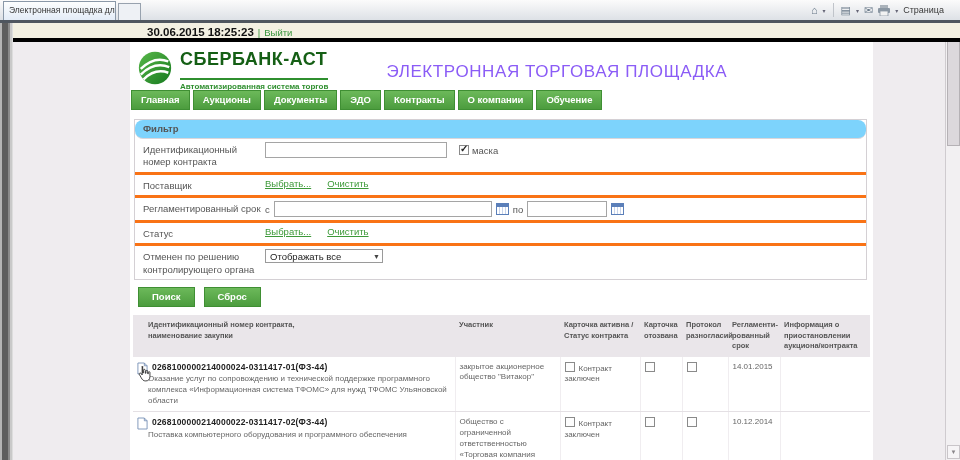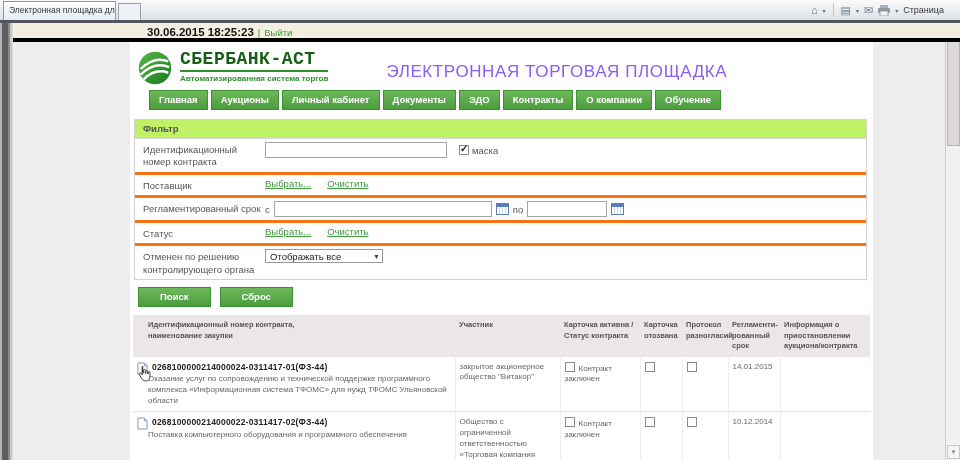--- a/index.html
+++ b/index.html
@@ -39,35 +39,35 @@
   .ib-sep  { margin:0 4px; font-size:9.5px; color:#37953c; }
   .ib-logout { font-size:9.5px; color:#37953c; text-decoration:none; }
 
   .content { position:absolute; left:117px; top:19px; width:743px; height:418px; background:#fff; }
 
   
   .logo-row { display:flex; align-items:flex-start; padding:7px 4px 2px 6px; height:48px; }
   .logo { display:flex; gap:6px; }
   .brand-txt { }
   .brand-name { font-size:18px; font-weight:bold; color:#155f15; letter-spacing:.5px;
-            border-bottom:2px solid #2f8f2f; padding-bottom:1px;font-family:Liberation Mono, monospace; }
+            border-bottom:2px solid #2f8f2f; padding-bottom:8px; }
   .brand-tag { font-size:8px; font-weight:bold; color:#2f8f2f; margin-top:2px; }
   .site-title { margin-left:58px; margin-top:13px; font-size:17px; color:#8b5cf6; letter-spacing:.6px; white-space:nowrap; }
 
   
-  .nav { display:flex; gap:3px; padding-left:19px; }
+  .nav { display:flex; gap:3px; padding-left:1px; }
   .nav-btn { background:linear-gradient(#6cb95a,#4c9c3e); border:1px solid #3f8f33; color:#fff;
             font-size:9.5px; font-weight:bold; padding:3px 9px 4px; cursor:pointer; white-space:nowrap; }
 
   .page-title { margin:18px 0 0 8px; font-size:15px; color:#767676; }
 
   
   .filter { margin:9px 6px 0 4px; border:1px solid #d4d0d4; font-size:9.5px; color:#555; }
-  .filter-hd { background:#bef264; padding:3px 8px 4px; font-weight:bold; color:#555;
-            border-bottom:1px solid #dad6da; }
+  .filter-hd { background:#7dd3fc; padding:3px 8px 4px; font-weight:bold; color:#555;
+            border-bottom:1px solid #dad6da;border-radius:8px; }
   .frow { display:flex; align-items:flex-start; padding:3px 8px; }
   .frow + .frow { border-top:3px solid #f97316; }
   .flabel { width:122px; flex:none; line-height:1.3; padding-top:2px; }
   .ffield { flex:1; display:flex; align-items:center; gap:4px; flex-wrap:nowrap; }
   input.txt { height:16px; border:1px solid #a5a5a5; font-size:10px; padding:0 3px;
             font-family:"Liberation Sans",sans-serif; }
   .in-id { width:182px; }
   .in-from { width:218px; } .in-to { width:80px; }
   .cb { display:inline-block; width:10px; height:10px; background:#fdfdfd; border:1px solid #8a8a8a;
             position:relative; vertical-align:-1px; cursor:pointer; flex:none; }
@@ -78,21 +78,21 @@
             linear-gradient(#5b7fb9 0 3px, rgba(0,0,0,0) 3px),
             repeating-linear-gradient(90deg,#ffffff 0 2px,#c9d5eb 2px 3px);
             cursor:pointer; flex:none; }
   .fake-select { width:118px; height:14px; border:1px solid #9a9a9a; background:#fff; display:flex;
             align-items:center; justify-content:space-between; padding:0 2px 0 4px; font-size:9.5px;
             color:#222; cursor:pointer; }
   .fs-arrow { font-size:7px; color:#444; }
 
   .btn-row { display:flex; gap:9px; margin:7px 0 0 8px; }
   .gbtn { background:linear-gradient(#6cb95a,#4c9c3e); border:1px solid #3f8f33; color:#fff;
-            font-size:9.5px; font-weight:bold; padding:3px 21px 4px; cursor:pointer; }
+            font-size:9.5px; font-weight:bold; padding:3px 13px 4px; cursor:pointer; }
 
   
   table.grid { border-collapse:collapse; table-layout:fixed; margin:8px 3px 0 3px; width:737px; }
   .grid th { background:#eae6ea; font-size:7.5px; font-weight:bold; color:#555; text-align:left;
             vertical-align:top; padding:5px 4px; line-height:1.4; }
   .grid td { font-size:8px; color:#666; vertical-align:top; padding:5px 4px; line-height:1.35;
             border-bottom:1px solid #e4e0e4; border-right:1px solid #f0edf0; }
   .grid td:last-child { border-right:none; }
   .pre { white-space:pre-line; }
   .c-num { position:relative; }
@@ -167,21 +167,20 @@
             <div class="brand-name">СБЕРБАНК-АСТ</div>
             <div class="brand-tag">Автоматизированная система торгов</div>
           </div>
         </div>
         <div class="site-title">ЭЛЕКТРОННАЯ ТОРГОВАЯ ПЛОЩАДКА</div>
       </div>
 
       <div class="nav">
         <button class="nav-btn">Главная</button>
         <button class="nav-btn">Аукционы</button>
-        <button class="nav-btn">Личный кабинет</button>
         <button class="nav-btn">Документы</button>
         <button class="nav-btn">ЭДО</button>
         <button class="nav-btn">Контракты</button>
         <button class="nav-btn">О компании</button>
         <button class="nav-btn">Обучение</button>
       </div>
 
 
       <div class="filter">
         <div class="filter-hd">Фильтр</div>

